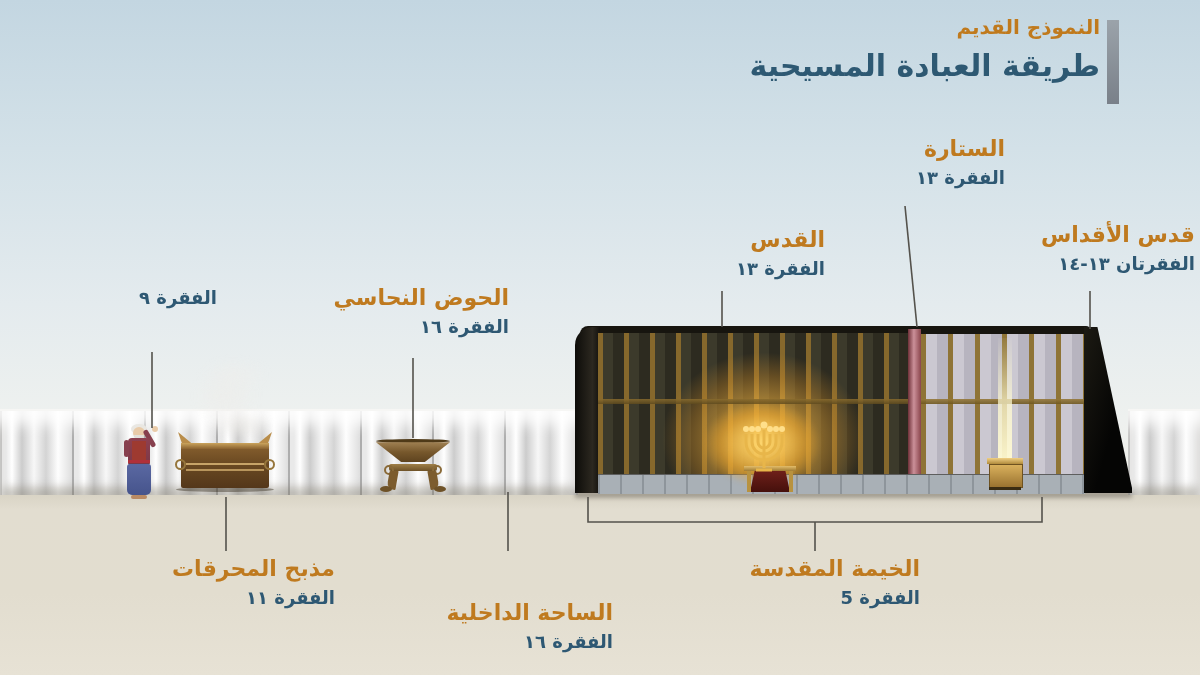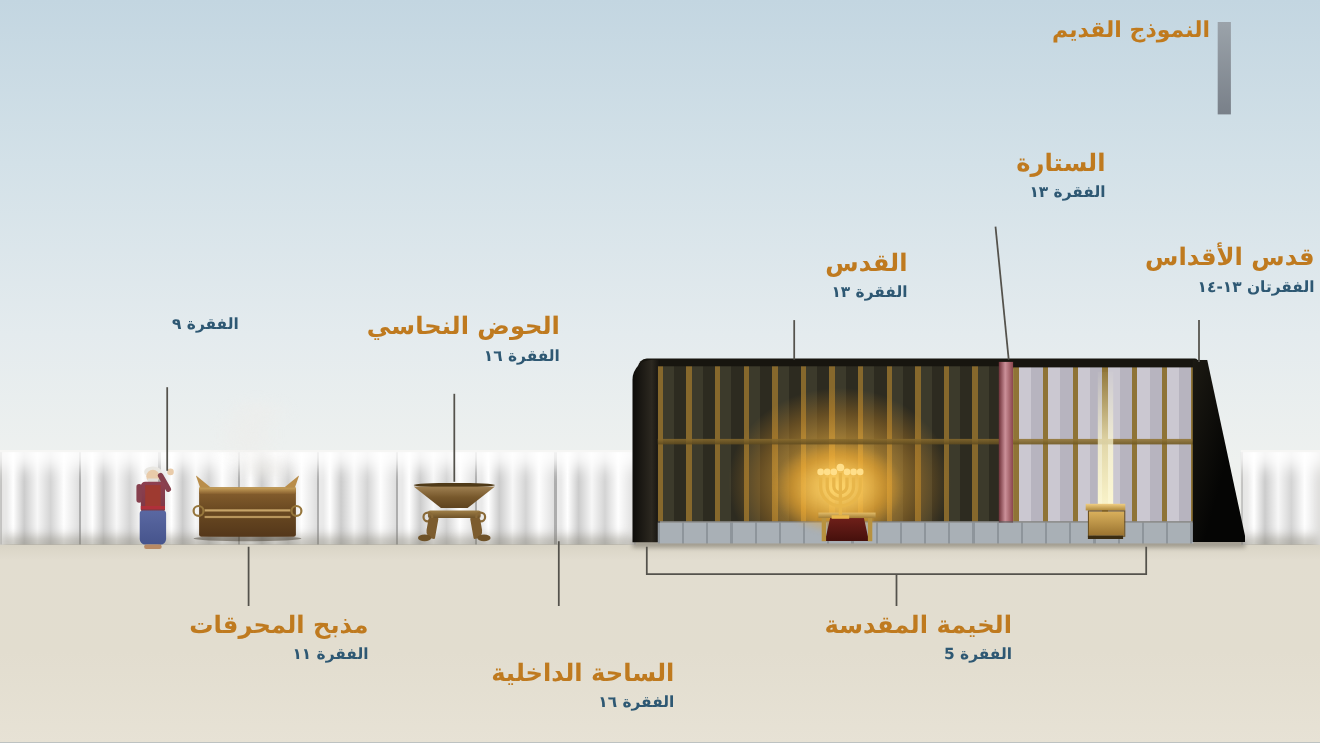--- a/index.html
+++ b/index.html
@@ -12,21 +12,21 @@
 
   
   .title-bar{left:1107px;top:20px;width:12px;height:84px;background:linear-gradient(180deg,#9ba3aa,#798089);}
   .title-block{right:100px;top:16px;width:480px;text-align:right;direction:rtl;}
   .title-line1{font-size:20px;font-weight:bold;color:#c07a1d;line-height:1.15;}
   .title-line2{font-size:30px;font-weight:bold;color:#2e5973;line-height:1.15;margin-top:10px;}
 
   
   .label{position:absolute;direction:rtl;}
   .label .t{font-size:22px;font-weight:bold;color:#bf7a1f;line-height:1.2;}
-  .label .r{font-size:14px;font-weight:bold;color:#2e5873;line-height:1.2;margin-top:5px;}
+  .label .r{font-size:18px;font-weight:bold;color:#2e5873;line-height:1.2;margin-top:5px;}
 
   
   .ground{left:0;top:490px;width:1200px;height:185px;
     background:linear-gradient(180deg,#d6d1c2 0%,#e2ddd0 10%,#e2ddcf 55%,#e7e2d5 100%);
     border-top:1px solid #b3aea0;}
 
   
   .fence{top:409px;height:84px;
     background:
       repeating-linear-gradient(90deg, rgba(100,100,100,.45) 0 2px, rgba(0,0,0,0) 2px 72px),
@@ -254,15 +254,16 @@
     <div class="r">الفقرة ١٦</div>
   </div>
   <div class="label" style="left:710px;top:556px;width:210px;">
     <div class="t">الخيمة المقدسة</div>
     <div class="r">الفقرة 5</div>
   </div>
 
   <div class="abs title-bar"></div>
   <div class="abs title-block">
     <div class="title-line1">النموذج القديم</div>
+    <div class="title-line2">طريقة العبادة المسيحية</div>
   </div>
 
 </div>
 
 </body></html>

